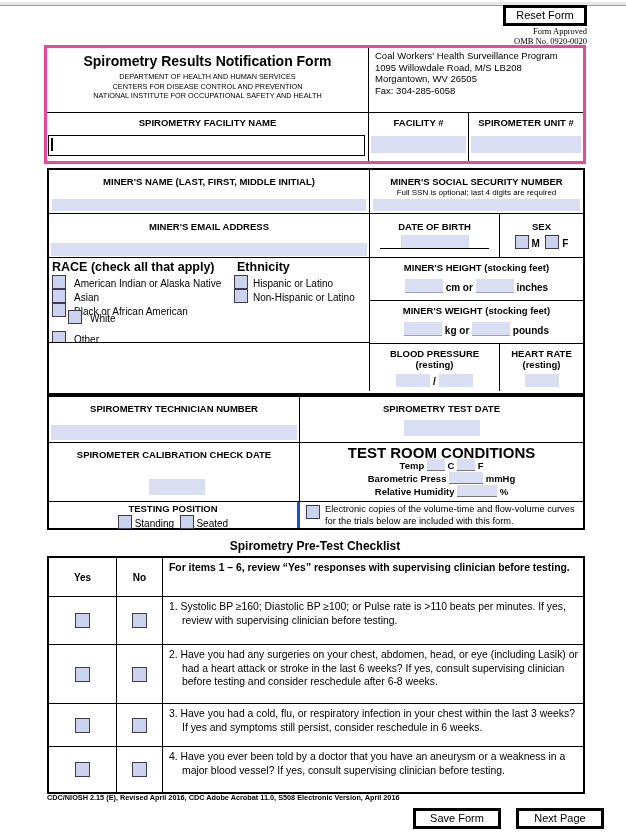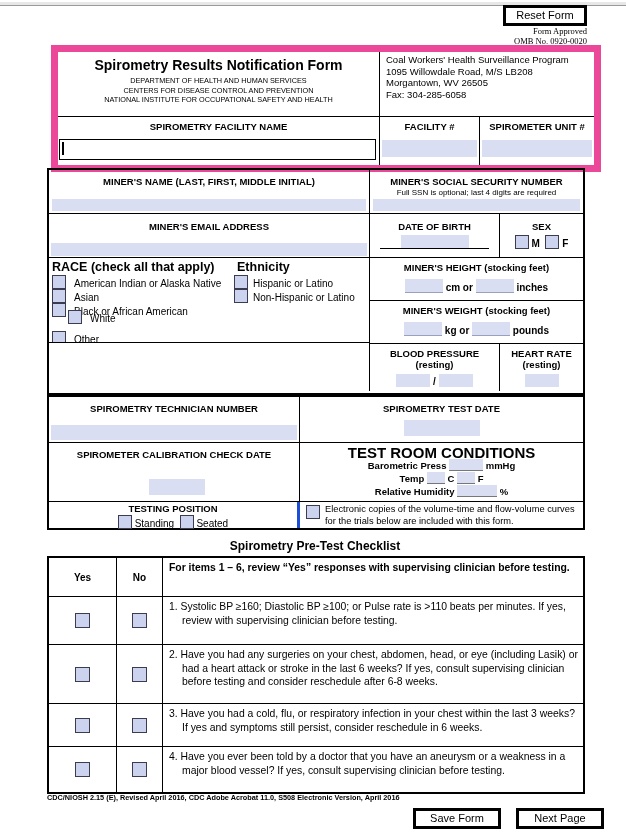--- a/index.html
+++ b/index.html
@@ -14,21 +14,21 @@
   .cb{display:inline-block;width:12px;height:12px;background:#ccd3ee;border:1px solid #3c3c50;vertical-align:-2px;}
   .pdfbtn{position:absolute;background:#fff;border:3px solid #000;font-family:"Liberation Sans",sans-serif;
           font-size:11px;color:#000;text-align:center;padding:0;line-height:15px;cursor:pointer;}
 
   
   .reset{top:5px;left:503px;width:84px;height:21px;}
   .approved{position:absolute;top:27px;right:39px;text-align:right;
             font-family:"Liberation Serif",serif;font-size:8.5px;line-height:9.5px;}
 
   
-  .boxa{position:absolute;left:51px;top:45px;width:536px;height:113px;border:7px solid #ec4899;}
+  .boxa{position:absolute;left:44px;top:45px;width:536px;height:113px;border:3px solid #ec4899;}
   .hdr{position:absolute;left:0;top:0;width:100%;height:64px;border-bottom:1px solid #000;display:flex;}
   .hdr-left{width:322px;border-right:1px solid #000;text-align:center;padding-top:5px;box-sizing:border-box;}
   .hdr-title{font-weight:bold;font-size:14px;margin-bottom:3px;}
   .hdr-dept{font-size:7.3px;line-height:9.5px;}
   .hdr-right{flex:1;padding:2px 0 0 6px;font-size:9.5px;line-height:11.5px;}
   .fac{position:absolute;left:0;top:65px;width:100%;height:48px;display:flex;}
   .fac-cell{position:relative;box-sizing:border-box;}
   .fac-cell .lbl{font-size:9.5px;padding-top:4px;}
   .fac-name{width:322px;border-right:1px solid #000;}
   .fac-num{width:100px;border-right:1px solid #000;}
@@ -222,22 +222,22 @@
     <div class="cell t-date">
       <div class="lbl">SPIROMETRY TEST DATE</div>
       <span class="t-datefield"></span>
     </div>
     <div class="cell t-calib">
       <div class="lbl">SPIROMETER CALIBRATION CHECK DATE</div>
       <div class="t-calibfield"></div>
     </div>
     <div class="cell t-room">
       <div class="lbl">TEST ROOM CONDITIONS</div>
+      <div><span>Temp</span> <span class="ifield" style="width:18px;"></span> <span>C</span> <span class="ifield" style="width:18px;"></span> <span>F</span></div>
       <div><span>Barometric Press</span> <span class="ifield" style="width:34px;"></span> <span>mmHg</span></div>
-      <div><span>Temp</span> <span class="ifield" style="width:18px;"></span> <span>C</span> <span class="ifield" style="width:18px;"></span> <span>F</span></div>
       <div><span>Relative Humidity</span> <span class="ifield" style="width:40px;"></span> <span>%</span></div>
     </div>
     <div class="cell t-pos">
       <div class="lbl">TESTING POSITION</div>
       <div class="posrow">
         <span class="cb"></span>
         <span>Standing</span>&nbsp;
         <span class="cb"></span>
         <span>Seated</span>
       </div>

